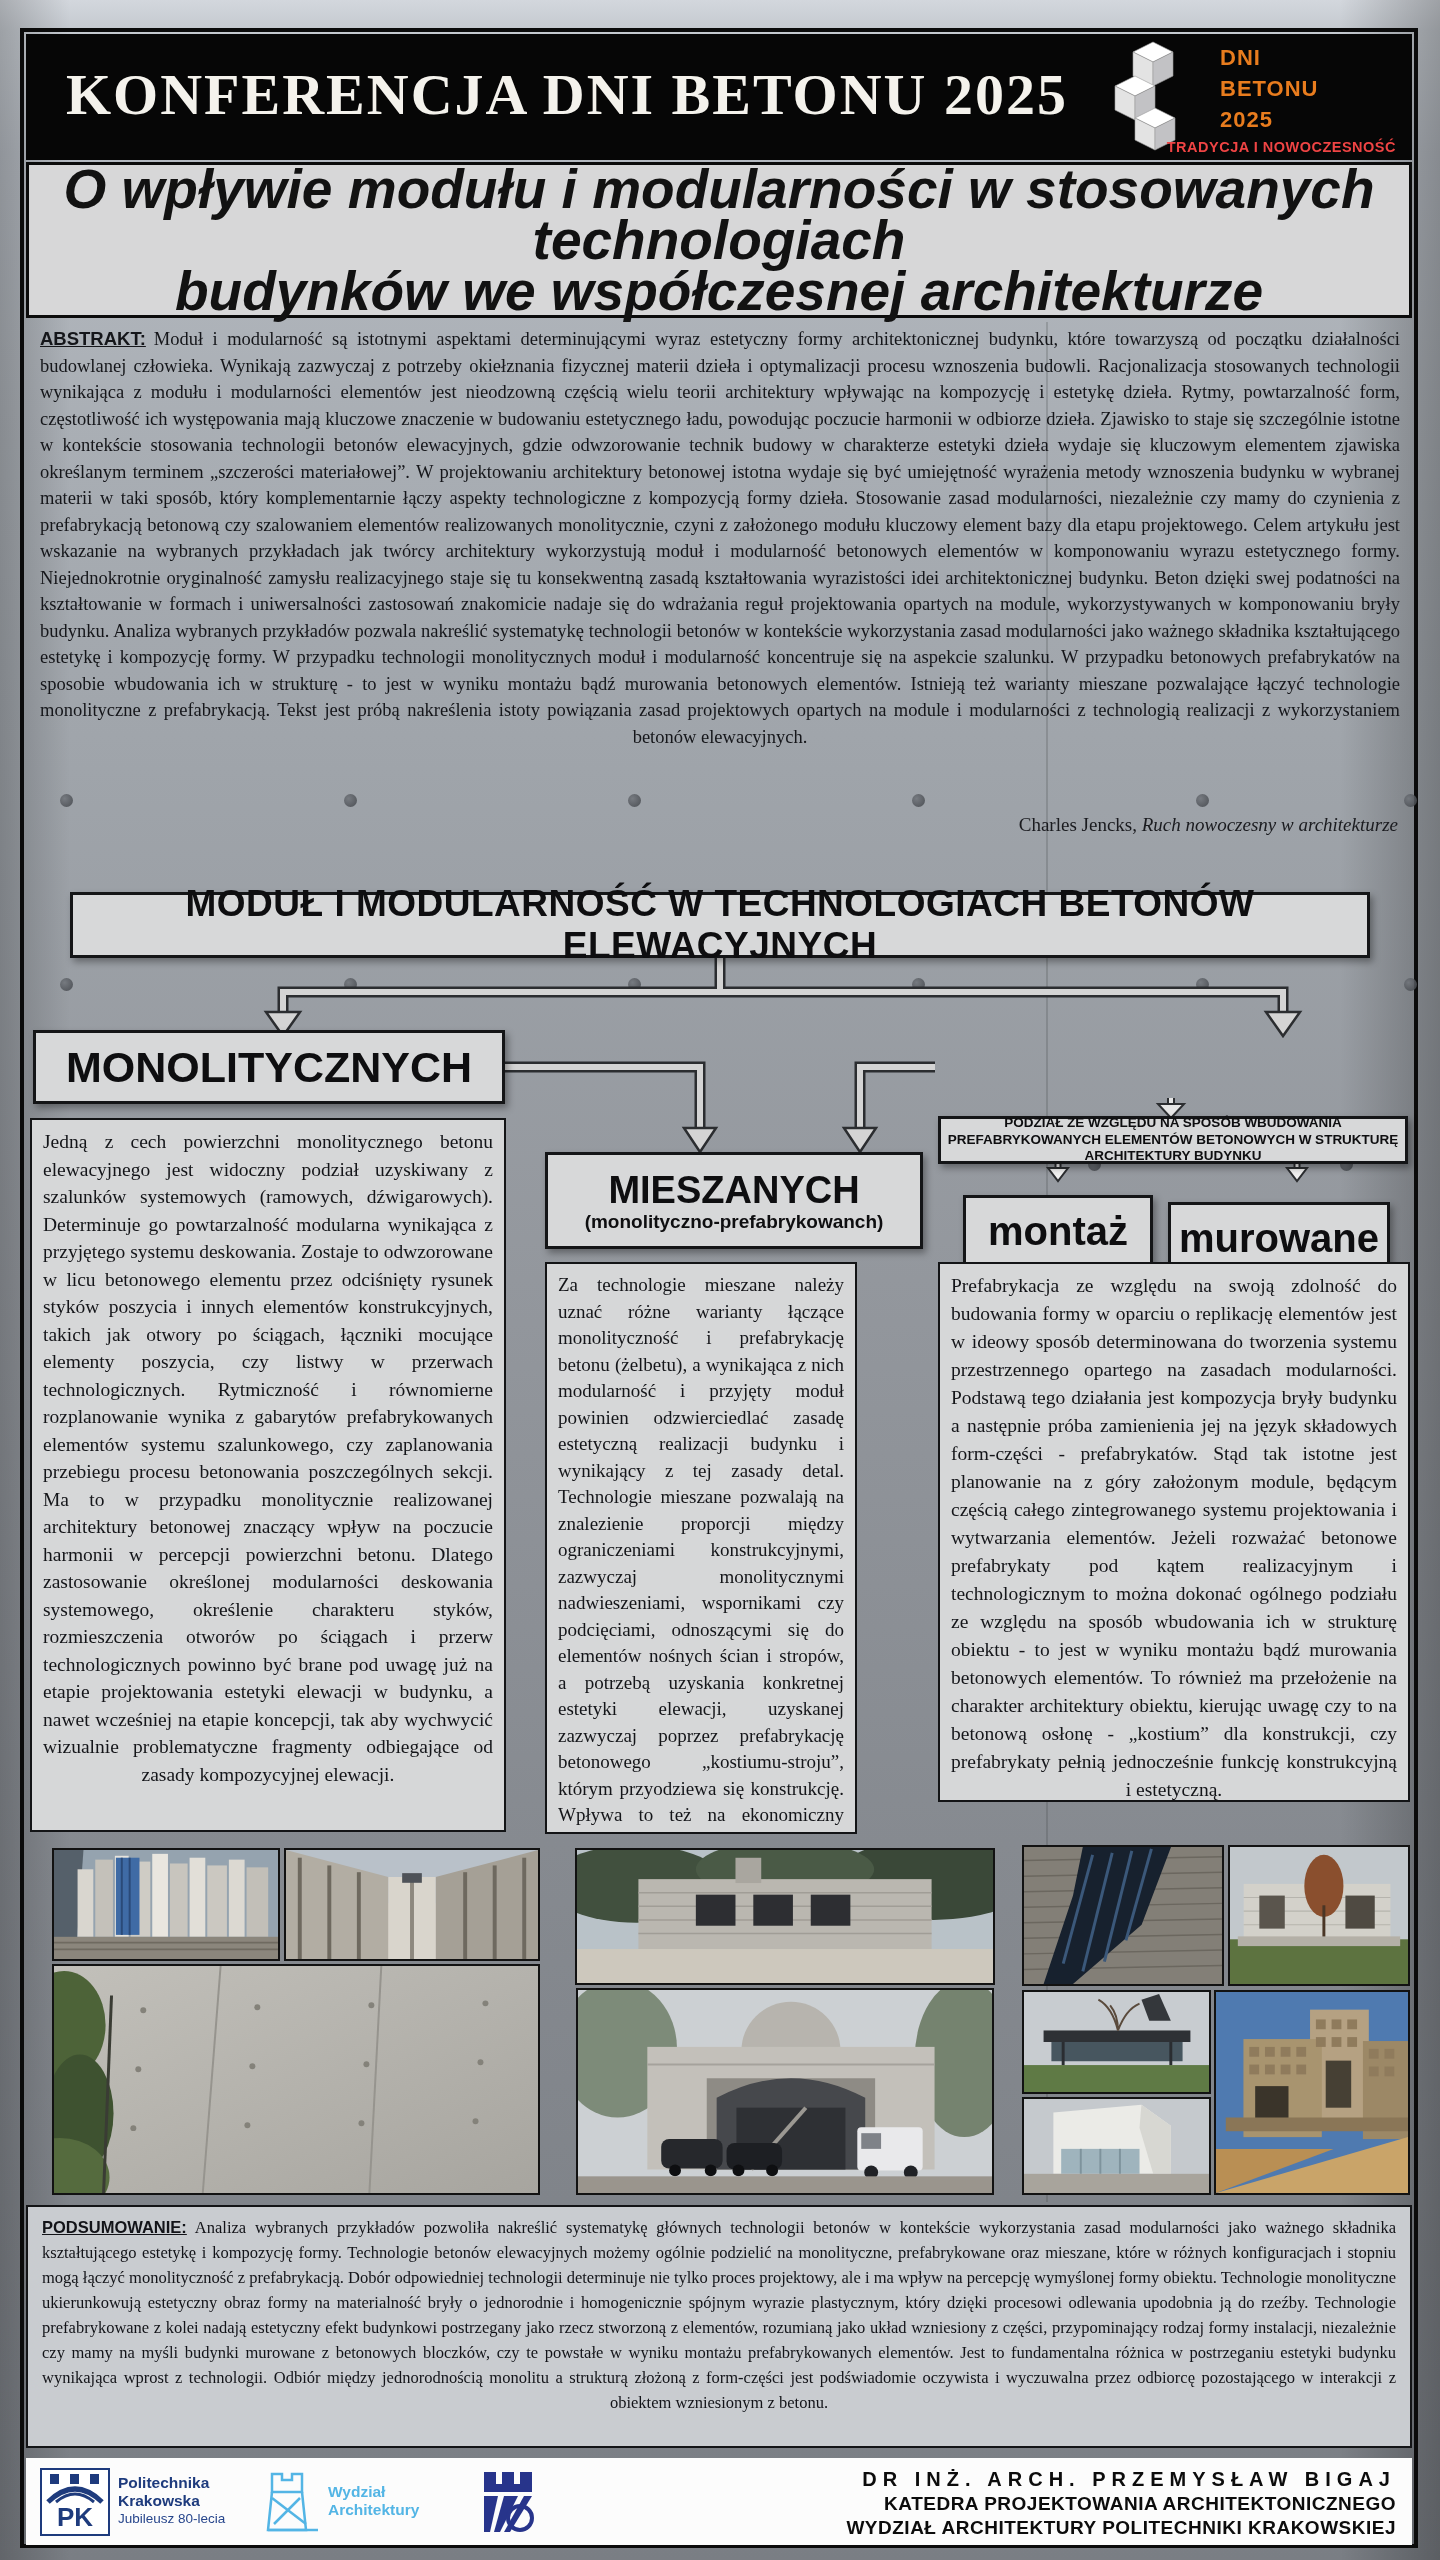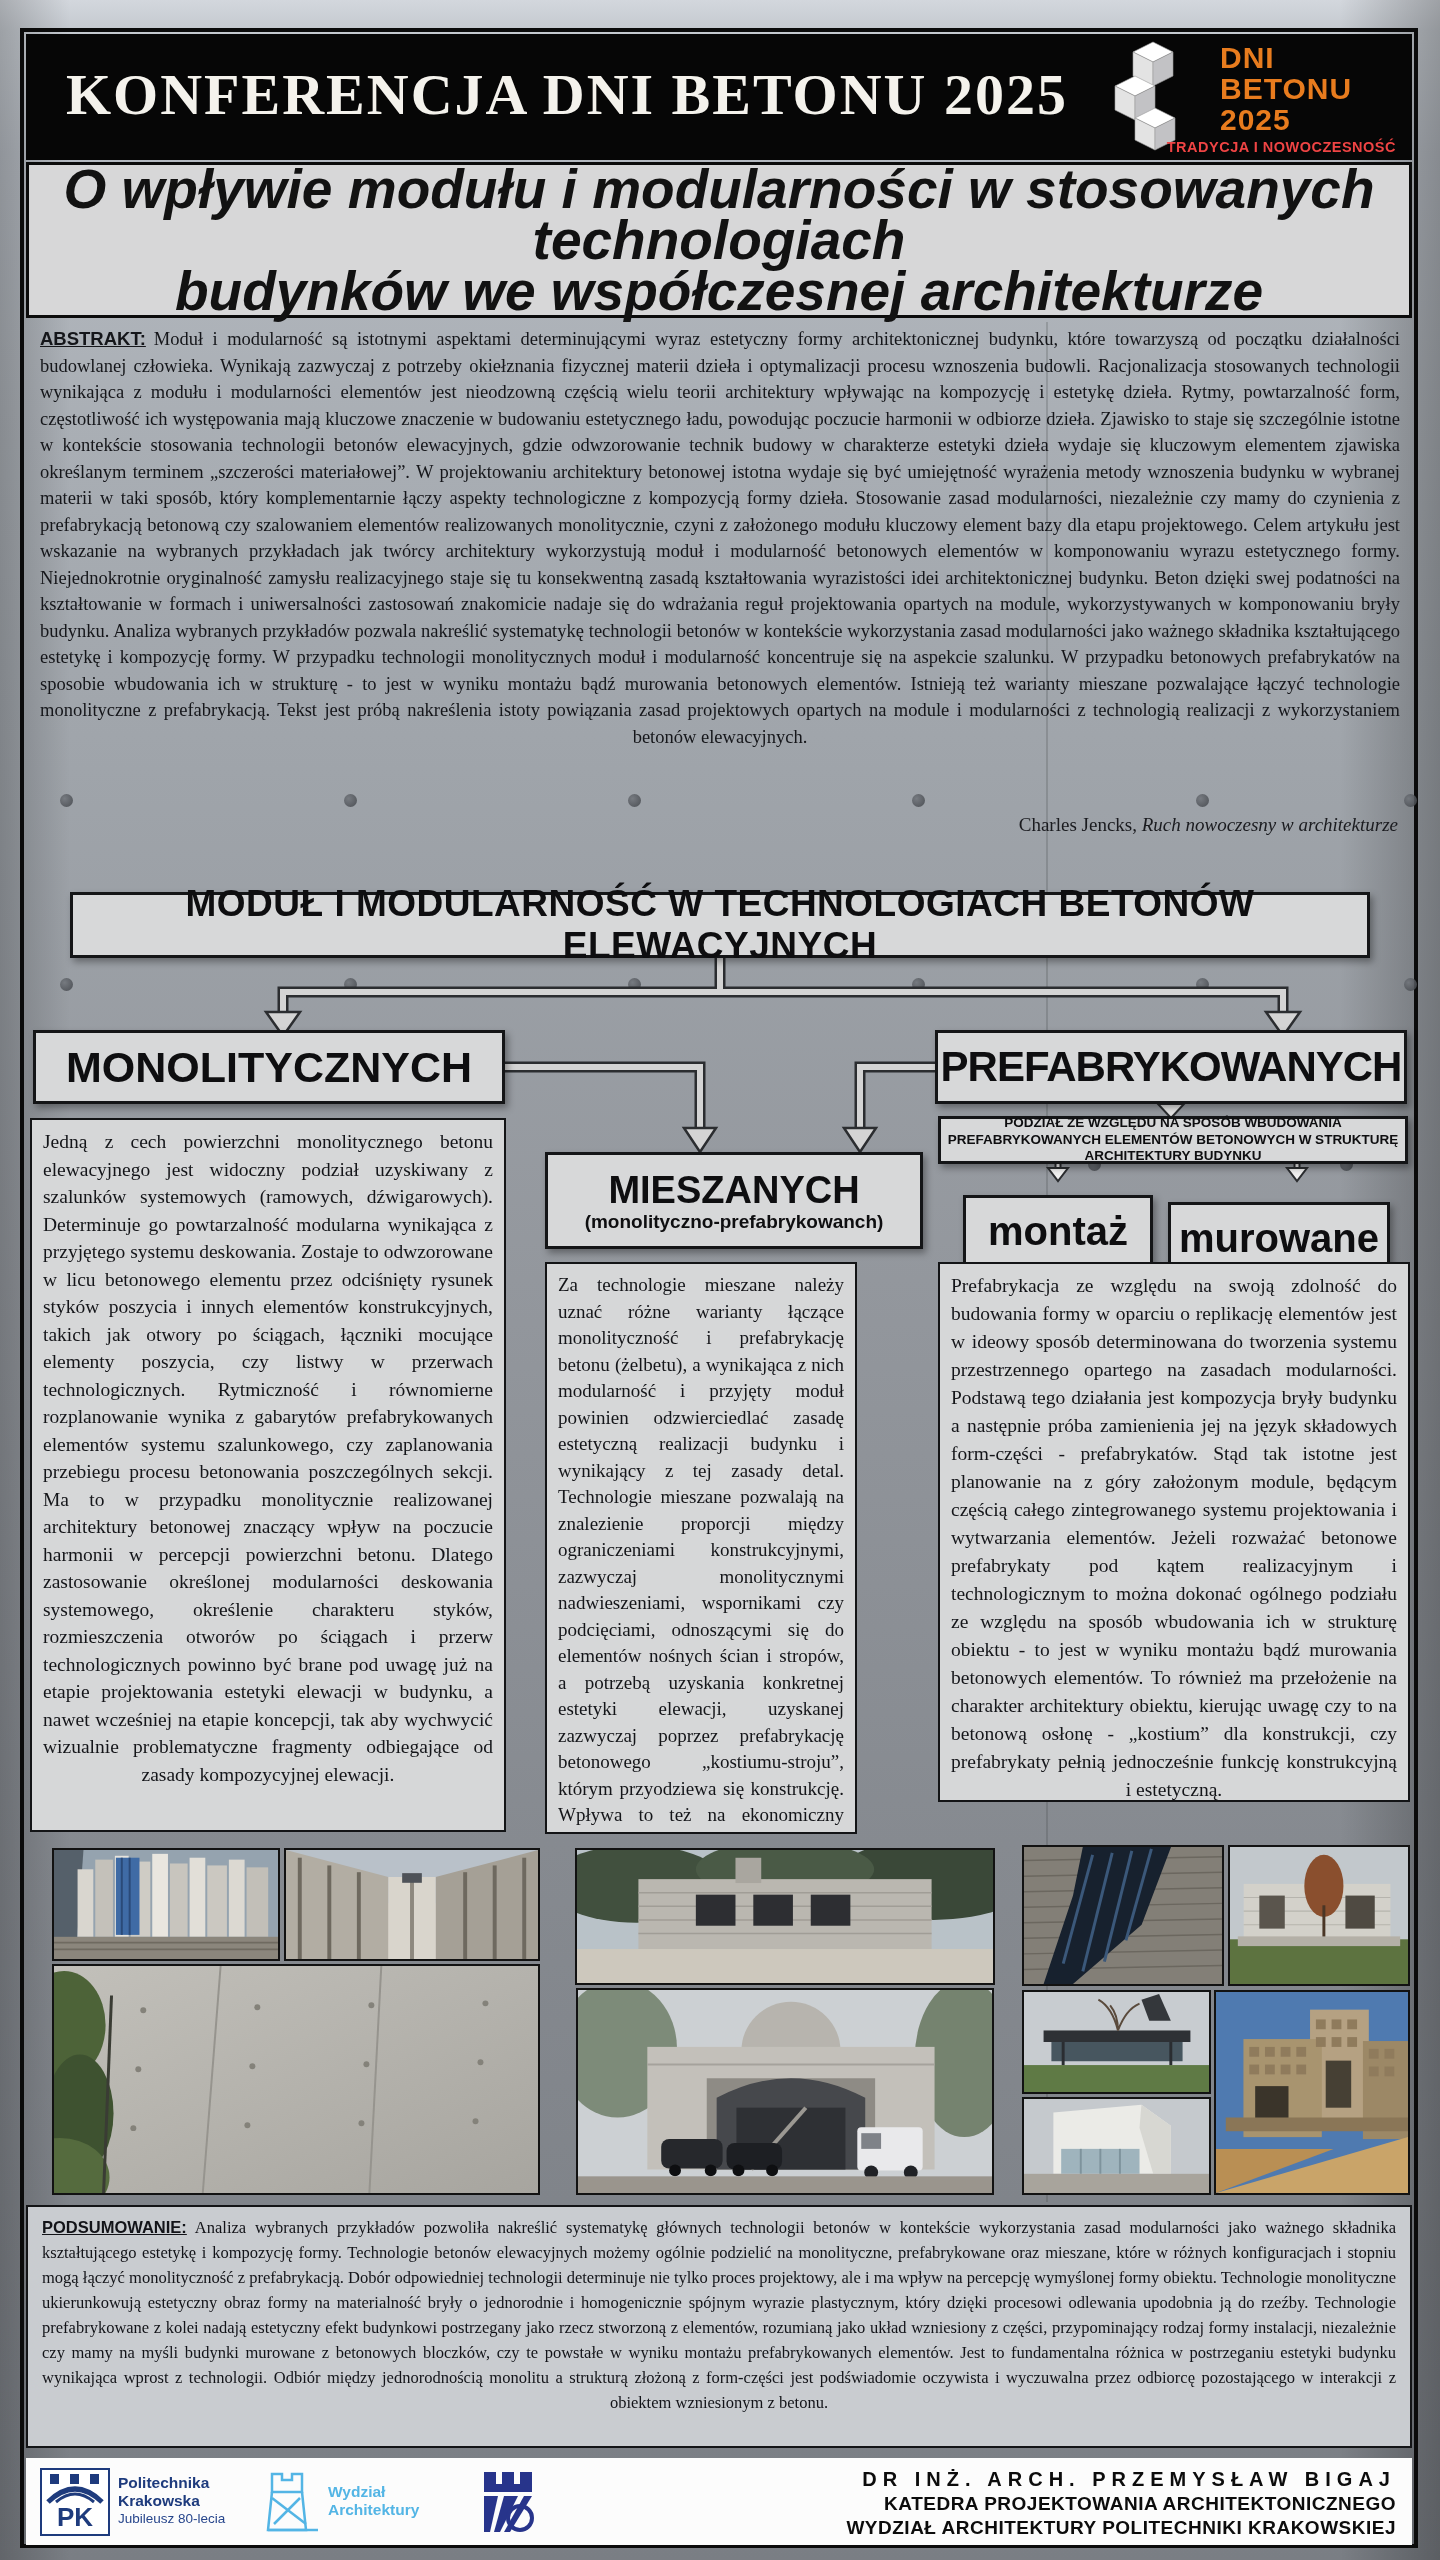--- a/index.html
+++ b/index.html
@@ -13,21 +13,21 @@
   .seam{left:1046px;top:322px;width:2px;height:1880px;background:rgba(60,62,66,.22);z-index:0;}
   .tie{width:13px;height:13px;border-radius:50%;z-index:0;
     background:radial-gradient(circle at 35% 35%,#70747a,#3d4045);opacity:.85;}
   
   .header{left:26px;top:34px;width:1386px;height:126px;background:#060606;z-index:2;}
   .conf-title{position:absolute;left:40px;top:50%;transform:translateY(-54%);
     font-family:"Liberation Serif",serif;font-weight:bold;font-size:58px;letter-spacing:2px;
     color:#f4f2ec;white-space:nowrap;}
   .logo{position:absolute;right:14px;top:2px;width:300px;height:122px;}
   .logo-text{position:absolute;left:122px;top:6px;font-family:"Liberation Sans",sans-serif;
-    font-weight:800;font-size:30px;line-height:31px;color:#e87c1e;letter-spacing:1px;}
+    font-weight:800;font-size:22px;line-height:31px;color:#e87c1e;letter-spacing:1px;}
   .tagline{position:absolute;bottom:3px;right:2px;width:100%;text-align:right;
     font-family:"Liberation Sans",sans-serif;font-weight:bold;font-size:14.5px;
     letter-spacing:.5px;color:#ef4444;}
   
   .title-box{left:26px;top:162px;width:1386px;height:156px;background:#d7d7d8;
     border:3px solid #0b0b0b;box-sizing:border-box;z-index:2;
     display:flex;flex-direction:column;justify-content:center;}
   .title-box div{text-align:center;font-family:"Liberation Sans",sans-serif;
     font-weight:bold;font-style:italic;font-size:55px;line-height:51px;color:#121212;}
   
@@ -173,23 +173,20 @@
       </g>
     <polygon points="1048,1168 1068,1168 1058,1181" fill="#f0f0f0" stroke="#2b2d30" stroke-width="2"></polygon>
     <polygon points="1287,1168 1307,1168 1297,1181" fill="#f0f0f0" stroke="#2b2d30" stroke-width="2"></polygon>
   </svg>
 
   <div class="abs dbox root-box">
       <span>MODUŁ I MODULARNOŚĆ W TECHNOLOGIACH BETONÓW ELEWACYJNYCH</span>
     </div>
   <div class="abs dbox mono-box">
       <span>MONOLITYCZNYCH</span>
-    </div>
-  <div class="abs dbox prefab-box">
-      <span>PREFABRYKOWANYCH</span>
     </div>
   <div class="abs dbox mix-box">
     <span>MIESZANYCH</span>
     <span class="sub">(monolityczno-prefabrykowanch)</span>
   </div>
   <div class="abs dbox podzial-box">
       <span>PODZIAŁ ZE WZGLĘDU NA SPOSÓB WBUDOWANIA PREFABRYKOWANYCH ELEMENTÓW BETONOWYCH W STRUKTURĘ ARCHITEKTURY BUDYNKU</span>
     </div>
   <div class="abs dbox montaz-box">
       <span>montaż</span>

